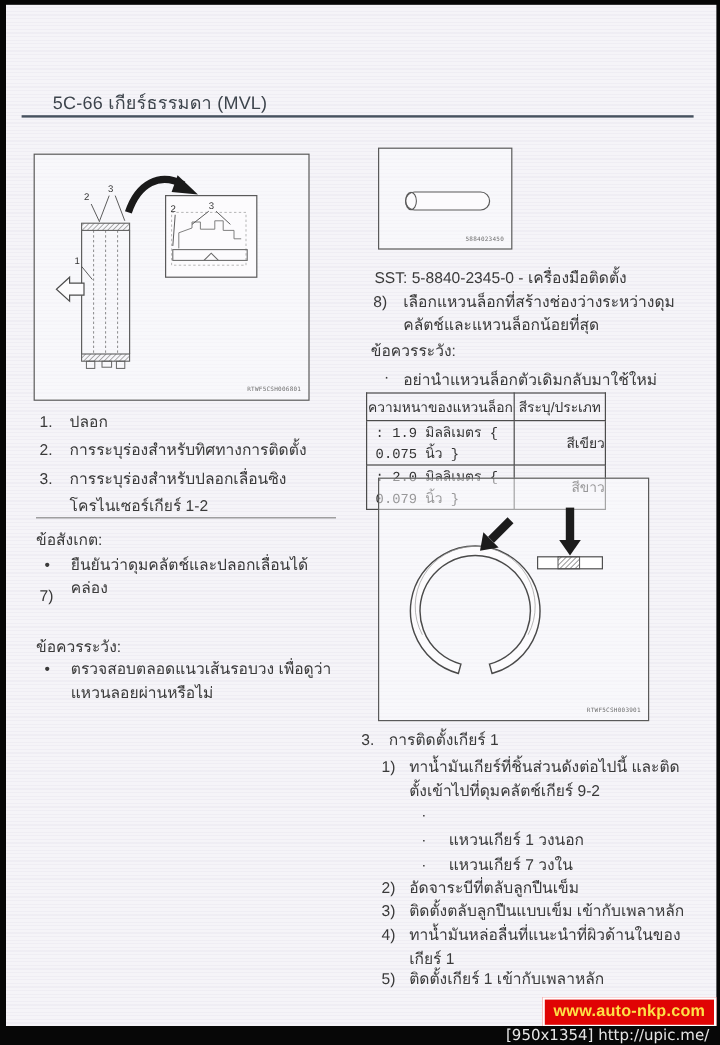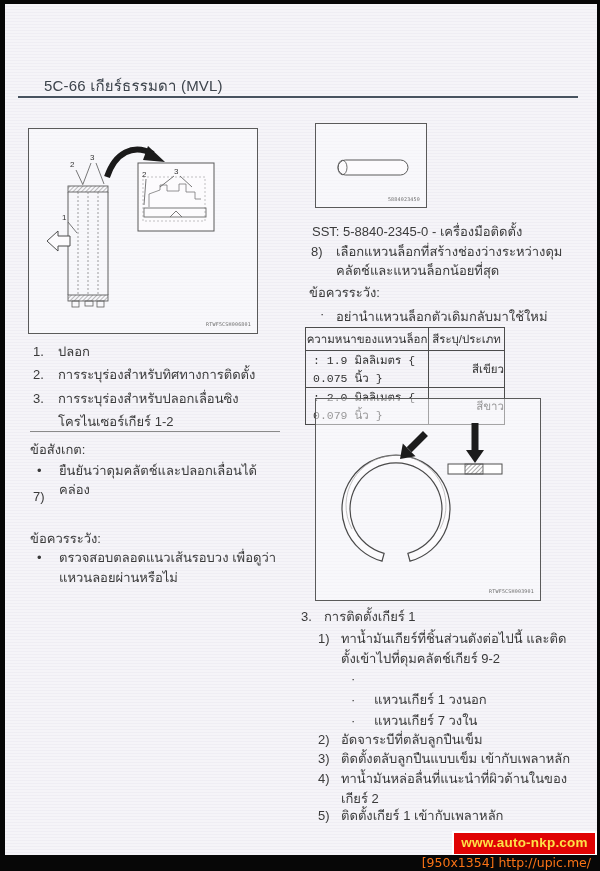--- a/index.html
+++ b/index.html
@@ -64,21 +64,21 @@
   .pos-s4 { left:318px; top:769px; }
   .pos-s5 { left:318px; top:806px; }
   .banner {
     left:452px; top:831px; width:145px; height:25px;
     background:#e00404; border:2px solid #fff;
     color:#fde047; font-weight:bold; font-size:13.5px; text-align:center; line-height:20px;
     letter-spacing:.2px;
   }
   .bottom-band {
     left:0; top:855px; width:600px; height:16px; background:#070707;
-    color:#f97316; font-size:12.5px; line-height:15px; text-align:right; padding-right:9px;
+    color:#e5e5e5; font-size:12.5px; line-height:15px; text-align:right; padding-right:9px;
     font-family:"DejaVu Sans", sans-serif;
   }
   svg text { font-family:"DejaVu Sans Mono", monospace; fill:#555; }
   svg .co { font-family:"Liberation Sans", sans-serif; font-size:8px; fill:#333; }
   svg .figlabel { font-size:5px; fill:#6e6e6e; letter-spacing:.2px; }
 </style>
 </head>
 <body>
 
 <div class="page">
@@ -269,21 +269,21 @@
   <div class="abs r-step pos-s2 row">
     <span class="num">2)</span>
     <span class="txt">อัดจาระบีที่ตลับลูกปืนเข็ม</span>
   </div>
   <div class="abs r-step pos-s3 row">
     <span class="num">3)</span>
     <span class="txt">ติดตั้งตลับลูกปืนแบบเข็ม เข้ากับเพลาหลัก</span>
   </div>
   <div class="abs r-step pos-s4 row">
     <span class="num">4)</span>
-    <span class="txt">ทาน้ำมันหล่อลื่นที่แนะนำที่ผิวด้านในของเกียร์ 2</span>
+    <span class="txt">ทาน้ำมันหล่อลื่นที่แนะนำที่ผิวด้านในของเกียร์ 1</span>
   </div>
   <div class="abs r-step pos-s5 row">
     <span class="num">5)</span>
     <span class="txt">ติดตั้งเกียร์ 1 เข้ากับเพลาหลัก</span>
   </div>
 
   <div class="abs banner">www.auto-nkp.com</div>
   <div class="abs bottom-band">[950x1354] http://upic.me/</div>
 
 </div>

